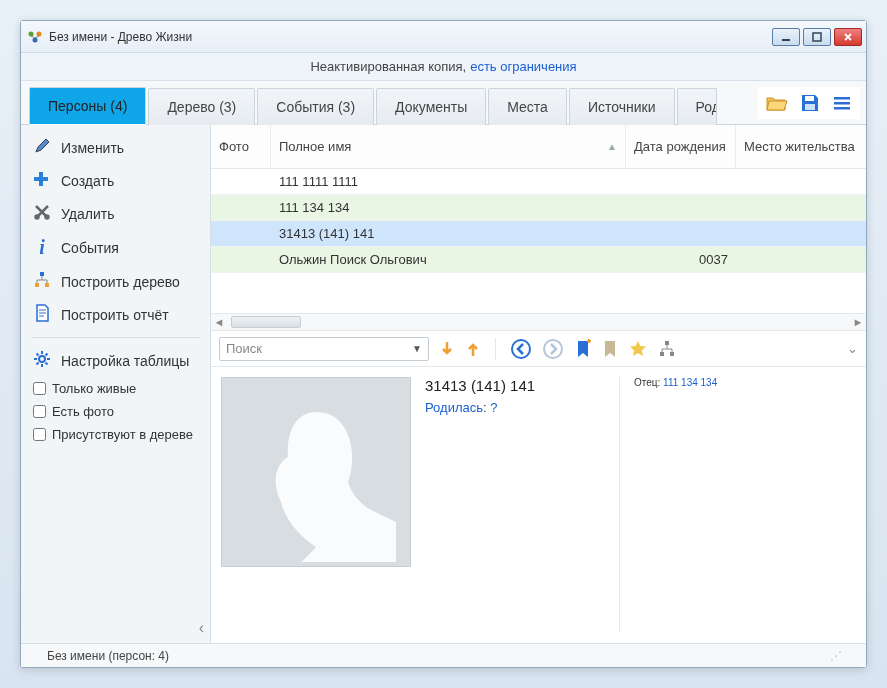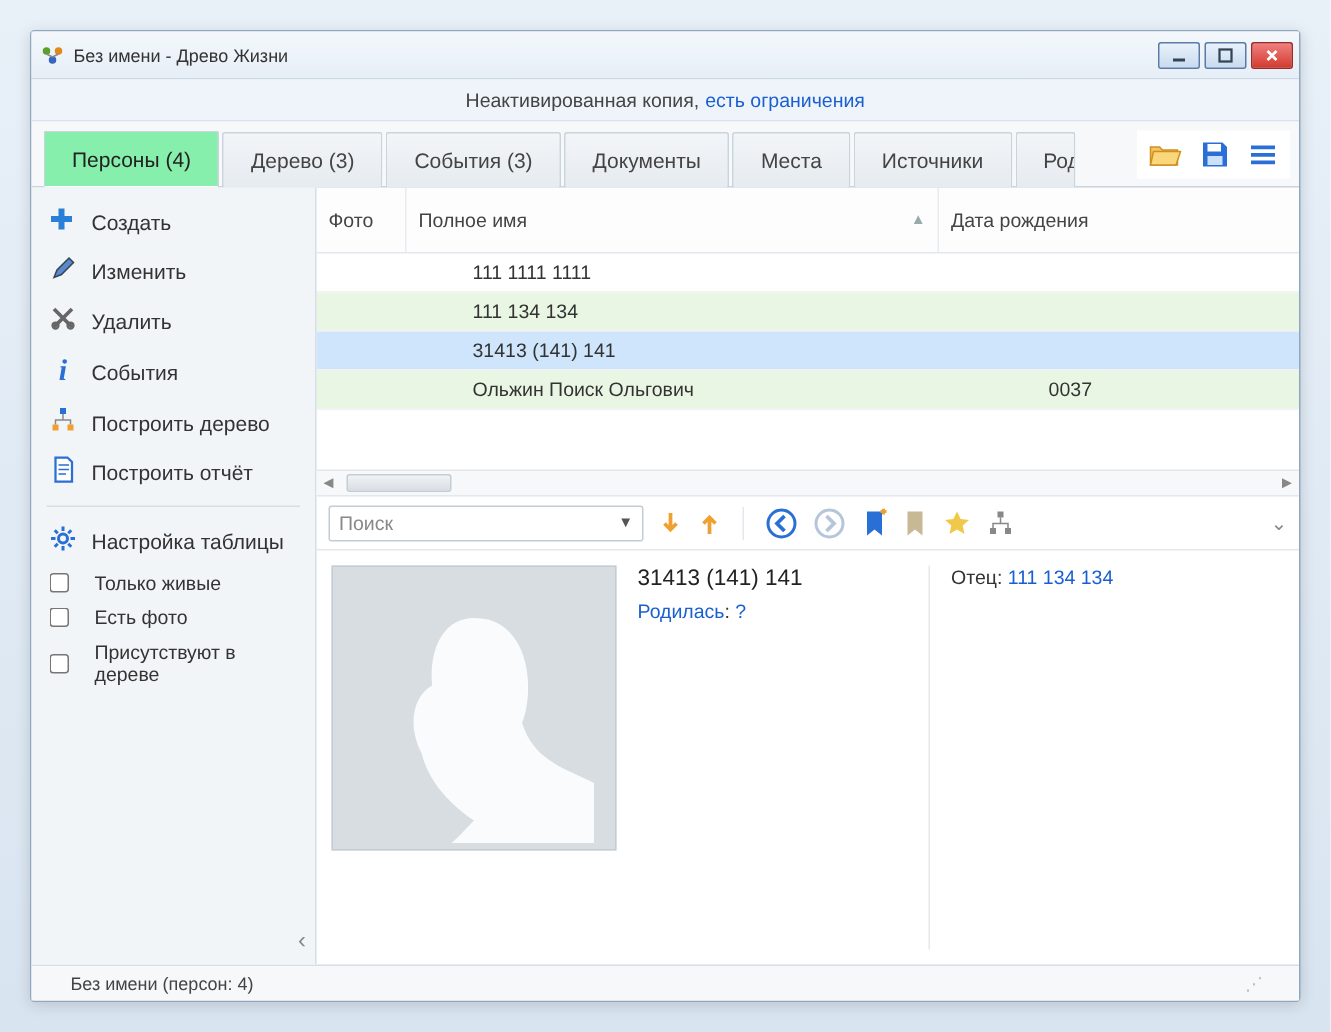--- a/index.html
+++ b/index.html
@@ -69,21 +69,21 @@
     margin-right: 2px;
     font-size: 14px;
     color: #444;
     position: relative;
     top: 1px;
     border-radius: 2px 2px 0 0;
     cursor: default;
     white-space: nowrap;
   }
   .tab.active {
-    background: #86efac;
+    background: #0ea5e9;
     border-bottom: 1px solid #fff;
     color: #222;
     z-index: 2;
   }
   .toolbar-right {
     position: absolute;
     right: 6px;
     top: 6px;
     display: flex;
     gap: 12px;
@@ -115,21 +115,21 @@
     color: #333;
     cursor: default;
     gap: 10px;
   }
   .side-sep { height: 1px; background: #d6dee6; margin: 6px 10px; }
   .filter-item {
     display: flex;
     align-items: center;
     padding: 4px 12px;
     font-size: 13px;
-    gap: 17px;
+    gap: 6px;
   }
   .filter-item input[type=checkbox] { margin: 0; }
   .sidebar-collapse {
     position: absolute;
     right: 6px;
     bottom: 6px;
     color: #888;
     font-size: 16px;
   }
   .content {
@@ -161,21 +161,21 @@
   }
   .grid-head > div:last-child { border-right: none; }
   .sort-arrow { margin-left: auto; color: #9aa; font-size: 10px; }
   .grid-body .grid-row {
     height: 26px;
     border-bottom: 1px solid #f0f2f4;
   }
   .grid-row > div {
     padding: 3px 8px;
     font-size: 13px;
-    overflow: hidden; text-overflow: ellipsis; white-space: nowrap; margin-left: 36px;
+    overflow: hidden; text-overflow: ellipsis; white-space: nowrap;
   }
   .grid-row.alt-green { background: #eaf6e4; }
   .grid-row.selected { background: #cfe5fb; }
   .grid-row .num { text-align: right; }
   .hscroll {
     height: 18px;
     border-top: 1px solid #e3e8ed;
     border-bottom: 1px solid #e3e8ed;
     background: #f7f8f9;
     display: flex; align-items: center;
@@ -229,21 +229,21 @@
     overflow: hidden;
   }
   .person-info { flex: 0 0 180px; }
   .person-name { font-size: 15px; color: #222; margin-bottom: 6px; }
   .person-born { font-size: 13px; }
   .person-born .label { color: #1a5fd0; cursor: pointer; }
   .person-born .val { color: #1a5fd0; cursor: pointer; }
   .relatives {
     border-left: 1px solid #e3e8ed;
     padding-left: 14px;
-    font-size: 13px;
+    font-size: 10px;
     flex: 1;
   }
   .relatives .rel-link { color: #1a5fd0; cursor: pointer; }
   .statusbar {
     height: 24px;
     border-top: 1px solid #d6dee6;
     background: #f6f8fa;
     display: flex;
     align-items: center;
     padding: 0 26px;
@@ -324,32 +324,32 @@
       </span>
     </div>
   </div>
 
   <div class="main-area">
 
     <div class="sidebar">
       <div class="side-item">
         <span>
           <svg width="18" height="18">
-              <path d="M8 2 v14 M1 9 h14" stroke="#2a80d6" stroke-width="4"></path>
-            </svg>
-        </span>
-        <span>Создать</span>
+              <path d="M3 15 l2-5 8-8 3 3 -8 8 -5 2 Z" fill="#5a8acb" stroke="#345"></path>
+            </svg>
+        </span>
+        <span>Изменить</span>
       </div>
       <div class="side-item">
         <span>
           <svg width="18" height="18">
-              <path d="M3 15 l2-5 8-8 3 3 -8 8 -5 2 Z" fill="#5a8acb" stroke="#345"></path>
-            </svg>
-        </span>
-        <span>Изменить</span>
+              <path d="M8 2 v14 M1 9 h14" stroke="#2a80d6" stroke-width="4"></path>
+            </svg>
+        </span>
+        <span>Создать</span>
       </div>
       <div class="side-item">
         <span>
           <svg width="18" height="18">
               <path d="M3 3 l12 12 M15 3 l-12 12" stroke="#666" stroke-width="2.5"></path>
               <circle cx="4" cy="14" r="2" fill="none" stroke="#666" stroke-width="1.5"></circle>
               <circle cx="14" cy="14" r="2" fill="none" stroke="#666" stroke-width="1.5"></circle>
             </svg>
         </span>
         <span>Удалить</span>
@@ -412,20 +412,21 @@
     <div class="content">
 
       <div class="grid">
         <div class="grid-head">
           <div>Фото</div>
           <div>
             <span>Полное имя</span>
             <span class="sort-arrow">▲</span>
           </div>
           <div>Дата рождения</div>
+          <div>Место жительства</div>
         </div>
         <div class="grid-body">
           <div class="grid-row">
             <div></div>
             <div>111 1111 1111</div>
             <div class="num"></div>
             <div></div>
           </div>
           <div class="grid-row alt-green">
             <div></div>

